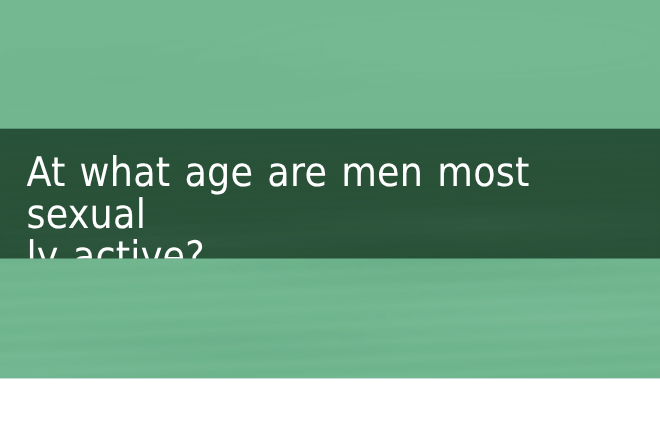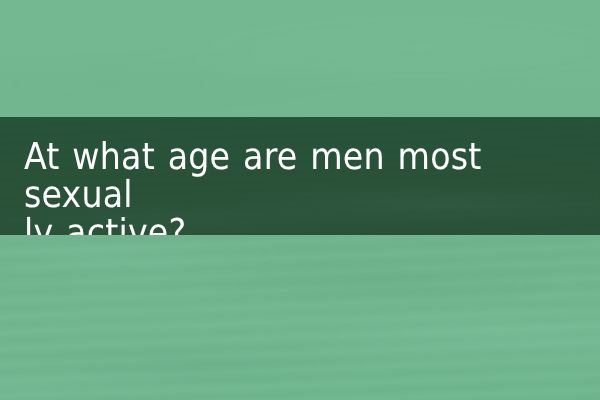--- a/index.html
+++ b/index.html
@@ -4,21 +4,21 @@
 <style>
   html, body {
     margin: 0;
     padding: 0;
     background: #ffffff;
   }
 
   #canvas {
     position: relative;
     width: 600px;
-    height: 400px;
+    height: 344px;
     overflow: hidden;
     background-color: #0f766e;
     font-family: "DejaVu Sans", "Liberation Sans", sans-serif;
   }
 
   
   .bg-base {
     position: absolute;
     inset: 0;
     background:

